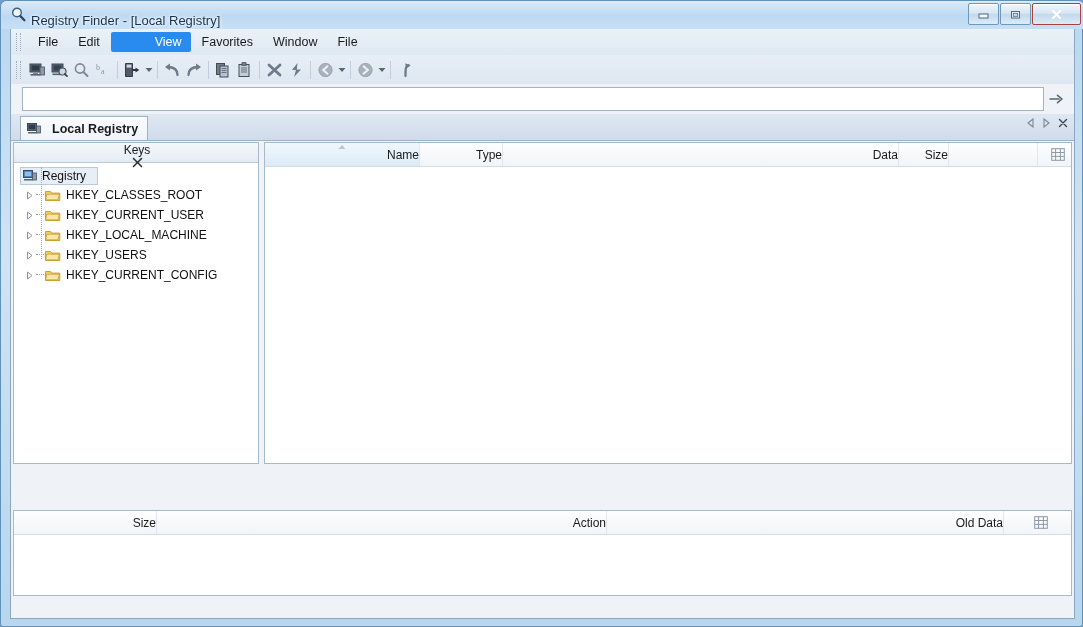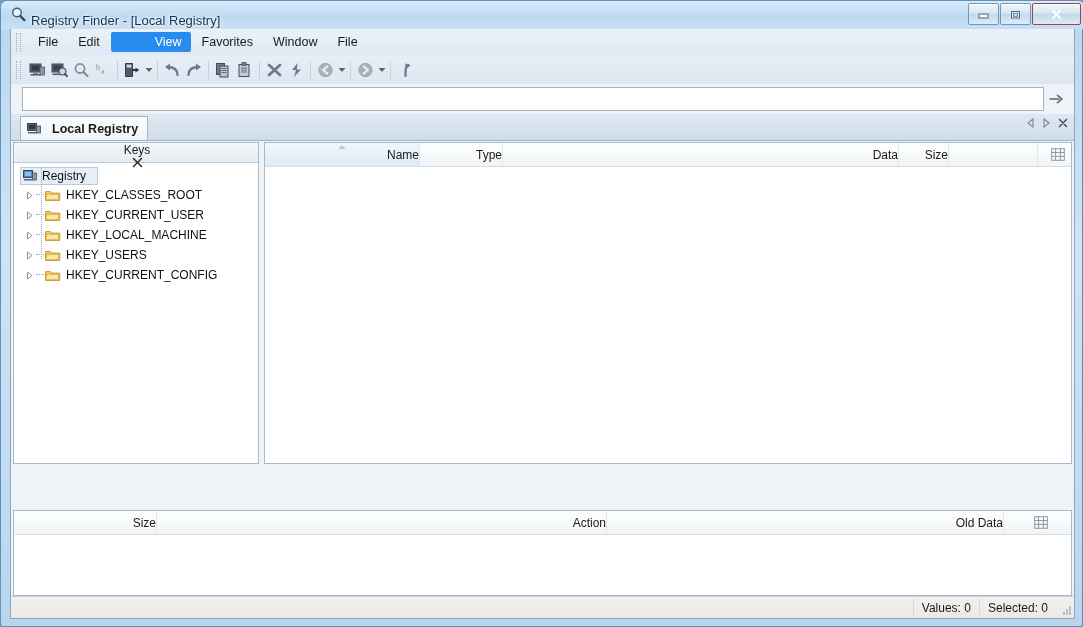--- a/index.html
+++ b/index.html
@@ -629,24 +629,15 @@
             <svg width="14" height="13" viewBox="0 0 14 13" style="display:block">
               <rect x="0.7" y="0.7" width="12.6" height="11.6" fill="none" stroke="#8d99a6" stroke-width="1"></rect>
               <path d="M0.7 4.5 h12.6 M0.7 8.4 h12.6 M4.6 0.7 v11.6 M9.4 0.7 v11.6" stroke="#8d99a6" stroke-width="1"></path>
             </svg>
           </div>
         </div>
         <div></div>
       </div>
     </div>
 
-    <div id="statusbar">
-      <div class="status-cell">Values: 0</div>
-      <div class="status-cell">Selected: 0</div>
-      <div id="status-grip">
-        <svg width="13" height="13" viewBox="0 0 13 13" style="display:block">
-          <path d="M11 4 L11 5 M8 7 L8 8 M11 7 L11 8 M5 10 L5 11 M8 10 L8 11 M11 10 L11 11" stroke="#a8b0b8" stroke-width="1.8" stroke-linecap="round"></path>
-        </svg>
-      </div>
-    </div>
 
   </div>
 </div>
 
 </body></html>

